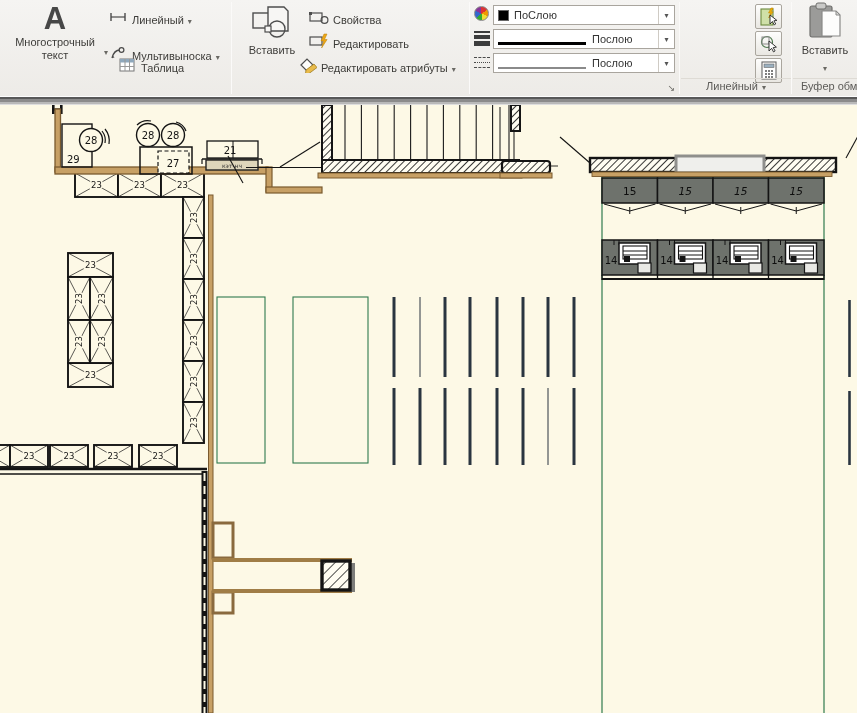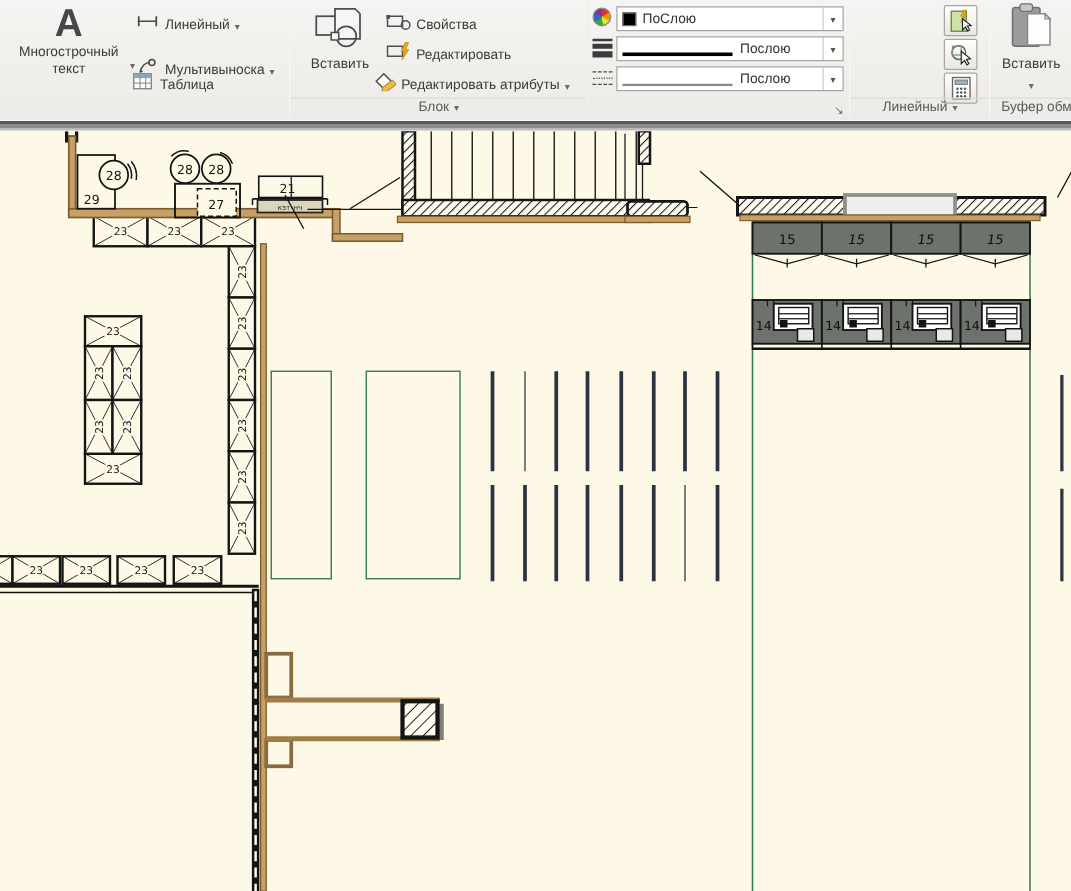--- a/index.html
+++ b/index.html
@@ -76,21 +76,21 @@
         <div class="row-item caret" style="left:108px;top:28px;margin-top:12px;">
           <span class="ric">
             <svg width="18" height="16">
                 <path d="M3 13 Q5 5 11 5" fill="none" stroke="#4a4a4a" stroke-width="1.3"></path>
                 <circle cx="12.5" cy="5" r="2.4" fill="none" stroke="#4a4a4a" stroke-width="1.2"></circle>
                 <path d="M3 13 l2.5 -0.5 l-1.6 -1.8 z" fill="#4a4a4a"></path>
               </svg>
           </span>
           <span>Мультивыноска</span>
         </div>
-        <div class="row-item" style="left:104px;top:52px;">
+        <div class="row-item" style="left:117px;top:52px;">
           <span class="ric">
             <svg width="16" height="14">
                 <rect x="1" y="1" width="14" height="12" fill="#fff" stroke="#777"></rect>
                 <rect x="1" y="1" width="14" height="3.5" fill="#8fa8bc"></rect>
                 <line x1="1" y1="8.5" x2="15" y2="8.5" stroke="#999"></line>
                 <line x1="6" y1="1" x2="6" y2="13" stroke="#999"></line>
                 <line x1="10.5" y1="1" x2="10.5" y2="13" stroke="#999"></line>
               </svg>
           </span>
           <span>Таблица</span>
@@ -132,21 +132,20 @@
         <div class="row-item caret" style="left:64px;top:52px;">
           <span class="ric">
             <svg width="20" height="16">
                 <path d="M4 8 l6 -6 6 6 -6 6 z" fill="#fdfdfb" stroke="#4d4d4d" stroke-width="1.2"></path>
                 <path d="M9 13 l8 -6 3 3.5 -8 6 -3.6 0.6 z" fill="#e9bb4a" stroke="#a07d21" stroke-width="0.8"></path>
               </svg>
           </span>
           <span>Редактировать атрибуты</span>
         </div>
       </div>
-      <div class="panel-label caret"><span>Блок</span></div>
     </div>
     <div class="panel-sep" style="left:469px;"></div>
 
     <div class="panel" style="left:471px;width:208px;">
       <div class="panel-body">
         <div class="picol" style="top:6px;">
             <div class="colorwheel"></div>
           </div>
         <div class="picol lwicon" style="top:29px;">
           <div style="height:2px;"></div>

